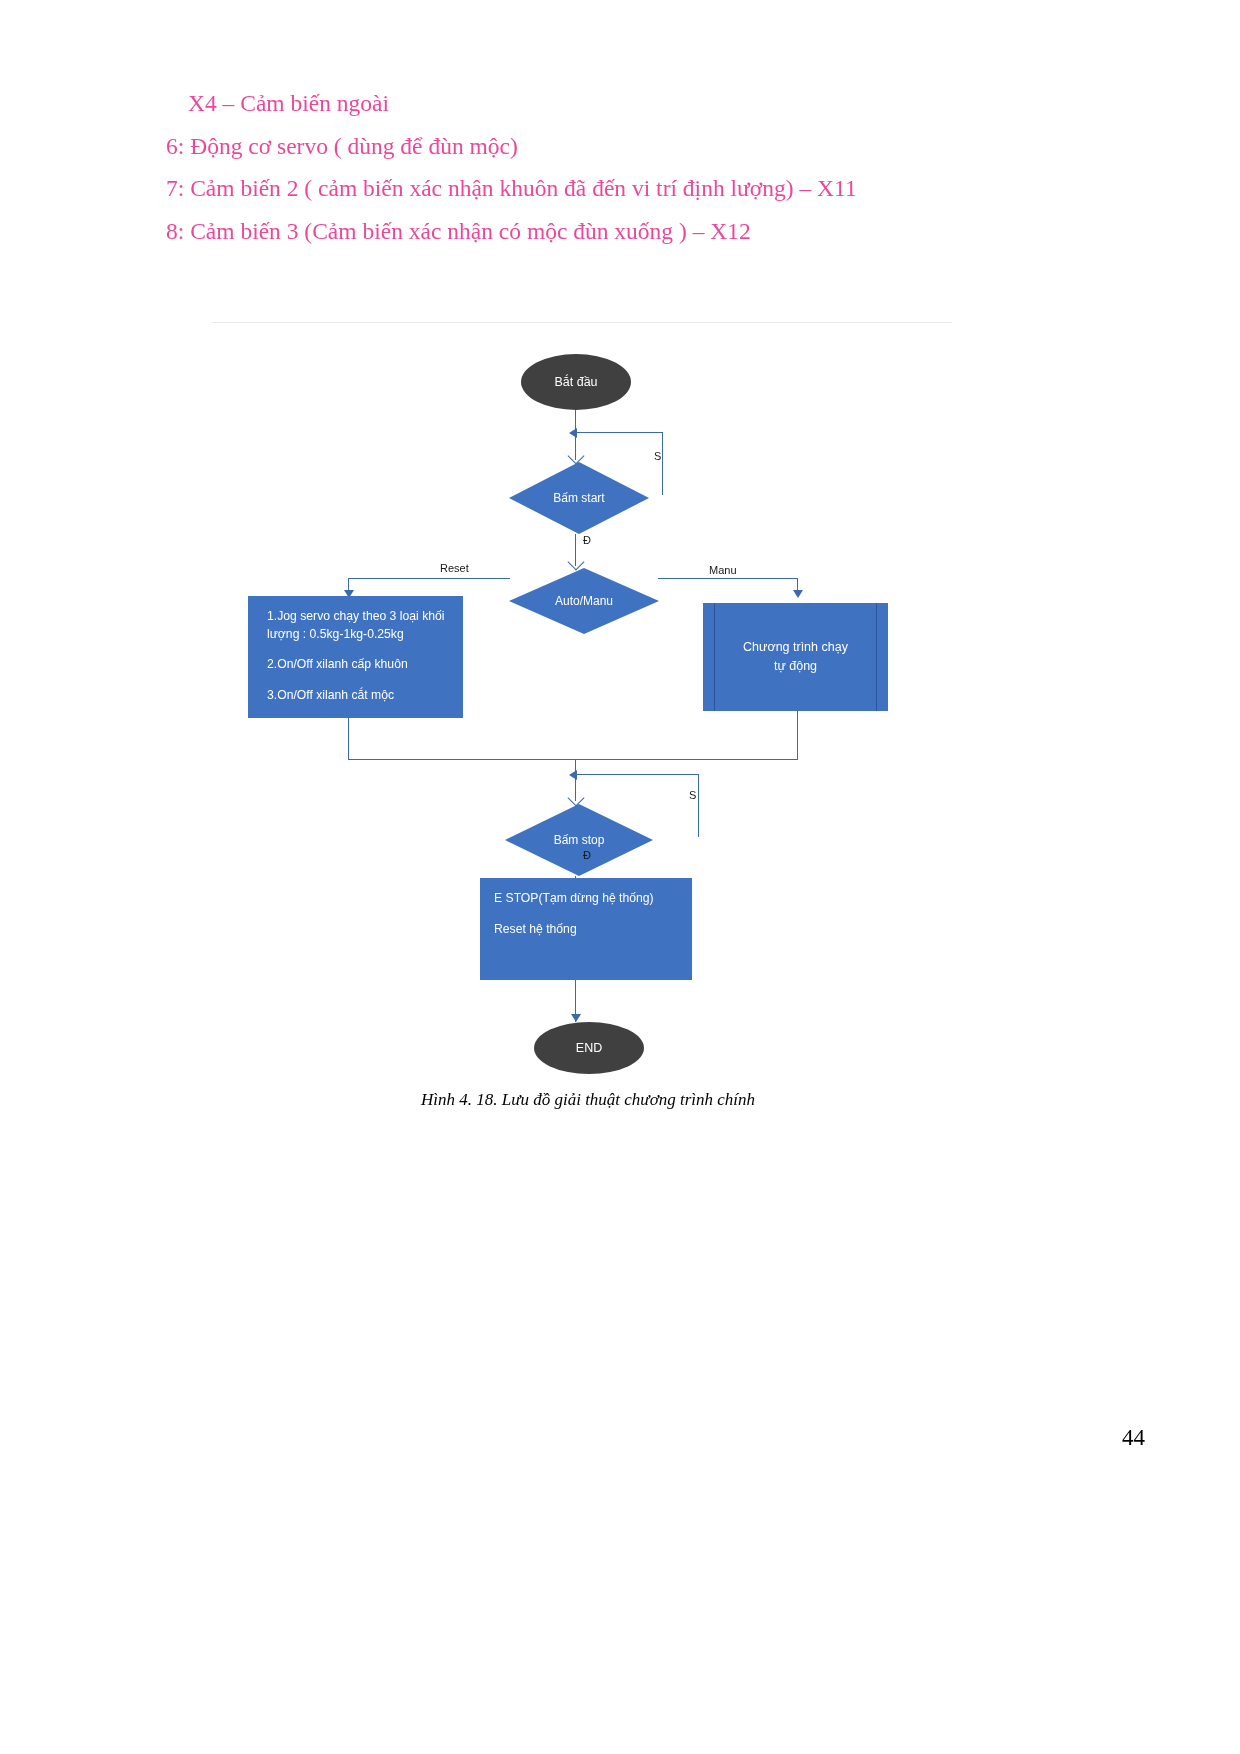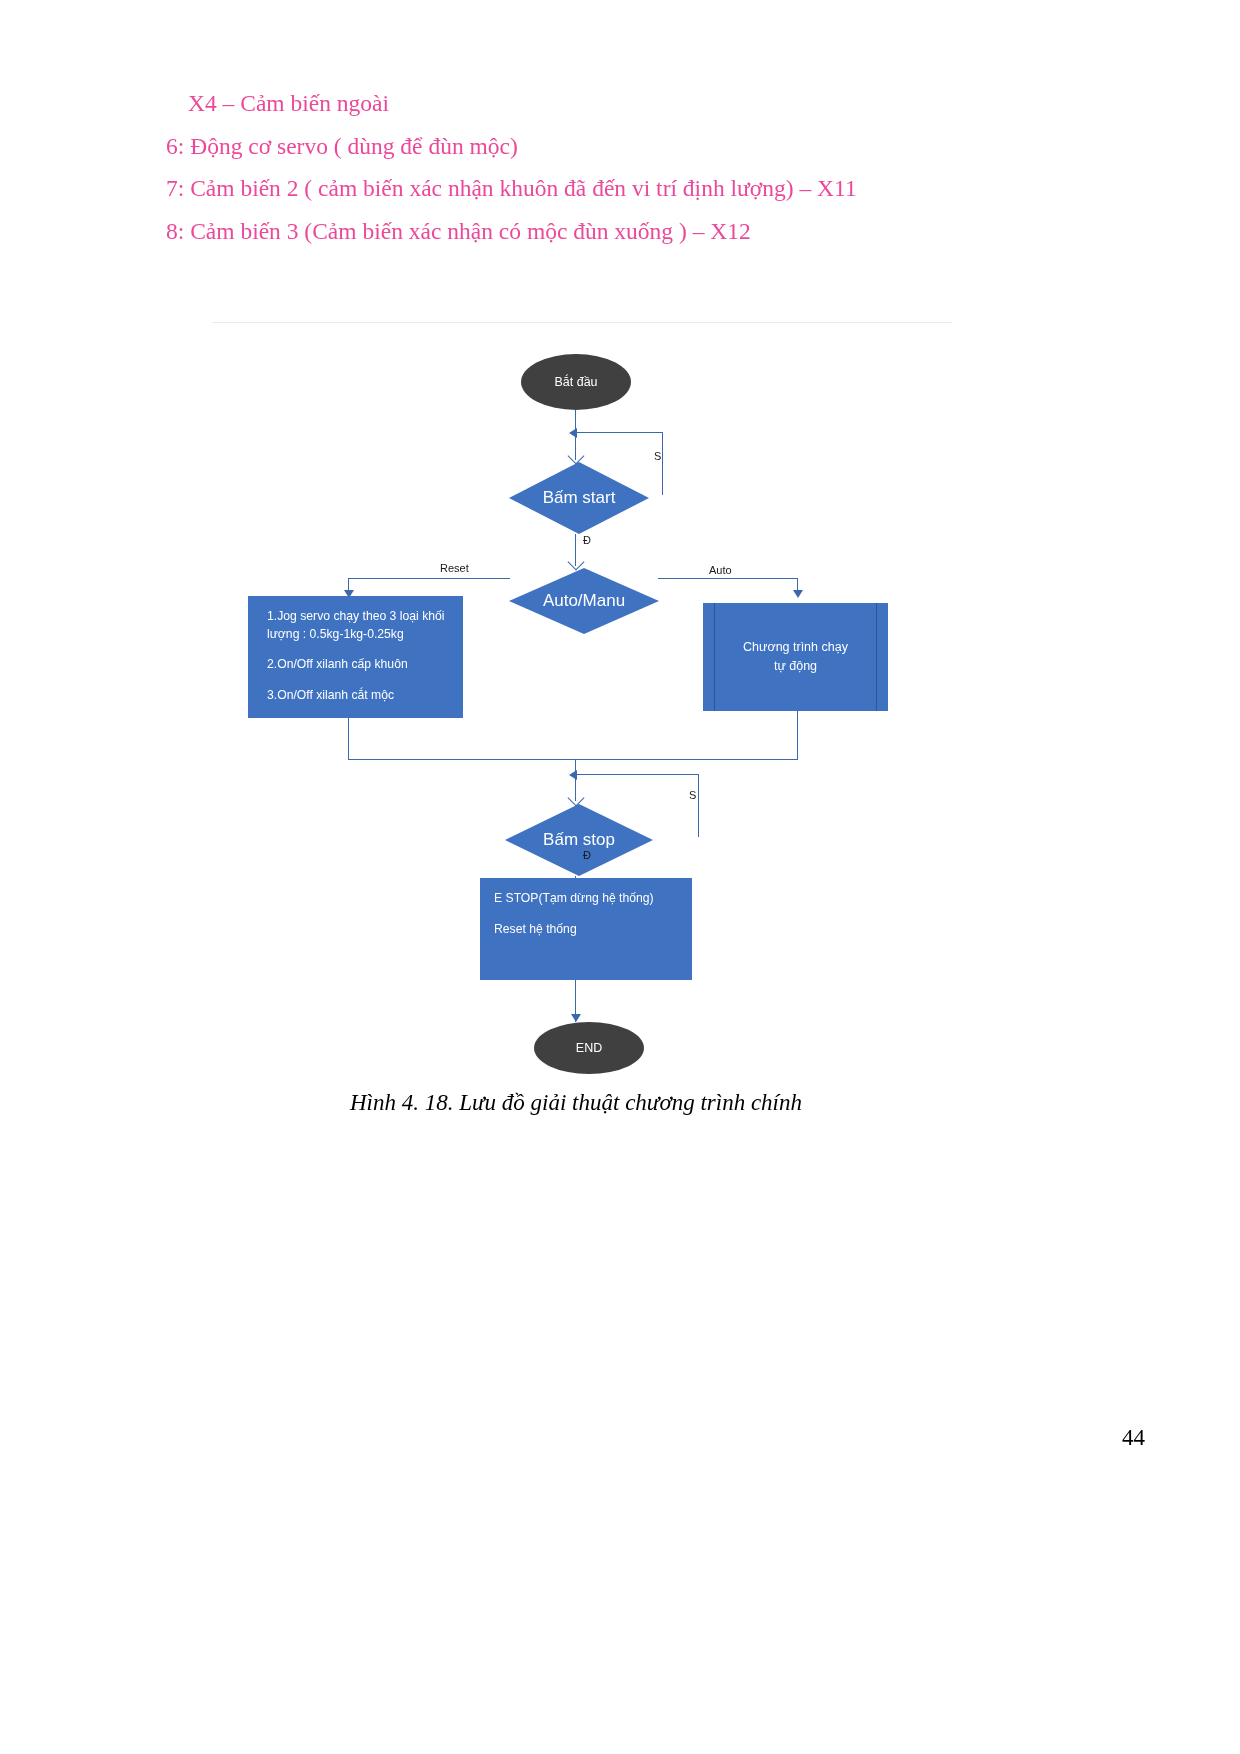--- a/index.html
+++ b/index.html
@@ -85,21 +85,21 @@
   .decision-label {
     position: absolute;
     left: 0; top: 0;
     width: 100%;
     height: 100%;
     display: flex;
     align-items: center;
     justify-content: center;
     color: #ffffff;
     font-family: "Liberation Sans", sans-serif;
-    font-size: 17px;
+    font-size: 12px;
     text-align: center;
   }
 
   
   .process {
     background: #3f72c1;
     font-size: 12.2px;
     line-height: 1.45;
     text-align: left;
     padding: 12px 14px;
@@ -169,27 +169,27 @@
     position: absolute;
     font-family: "Liberation Sans", sans-serif;
     font-size: 11px;
     color: #1a1a1a;
     white-space: nowrap;
   }
 
   
   .caption {
     position: absolute;
-    left: 0;
+    left: 12px;
     top: 1090px;
     width: 1152px;
     text-align: center;
     font-family: "Liberation Serif", serif;
     font-style: italic;
-    font-size: 23px;
+    font-size: 17px;
     color: #000000;
   }
 
   
   .page-number {
     position: absolute;
     right: 95px;
     top: 1425px;
     font-family: "Liberation Serif", serif;
     font-size: 23px;
@@ -239,21 +239,21 @@
     </div>
 
     <div class="line hline" style="left:136px; top:256px; width:162px; height:1.4px;"></div>
     <div class="line vline" style="left:136px; top:256px; width:1.4px; height:18px;"></div>
     <div class="arrow-down" style="left:132px; top:268px;"></div>
     <div class="edge-label" style="left:228px; top:240px;">Reset</div>
 
     <div class="line hline" style="left:446px; top:256px; width:140px; height:1.4px;"></div>
     <div class="line vline" style="left:585px; top:256px; width:1.4px; height:18px;"></div>
     <div class="arrow-down" style="left:581px; top:268px;"></div>
-    <div class="edge-label" style="left:497px; top:242px;">Auto</div>
+    <div class="edge-label" style="left:497px; top:242px;">Manu</div>
 
     <div class="node process" style="left:36px; top:274px; width:215px; height:122px;padding-left:19px;">
       <p>1.Jog servo chạy theo 3 loại khối lượng : 0.5kg-1kg-0.25kg</p>
       <p>2.On/Off xilanh cấp khuôn</p>
       <p>3.On/Off xilanh cắt mộc</p>
       <p>4.On/Off xilanh đẩy sản phẩm</p>
     </div>
 
     <div class="node subroutine" style="left:491px; top:281px; width:185px; height:108px;">
       <div class="bar left"></div>

